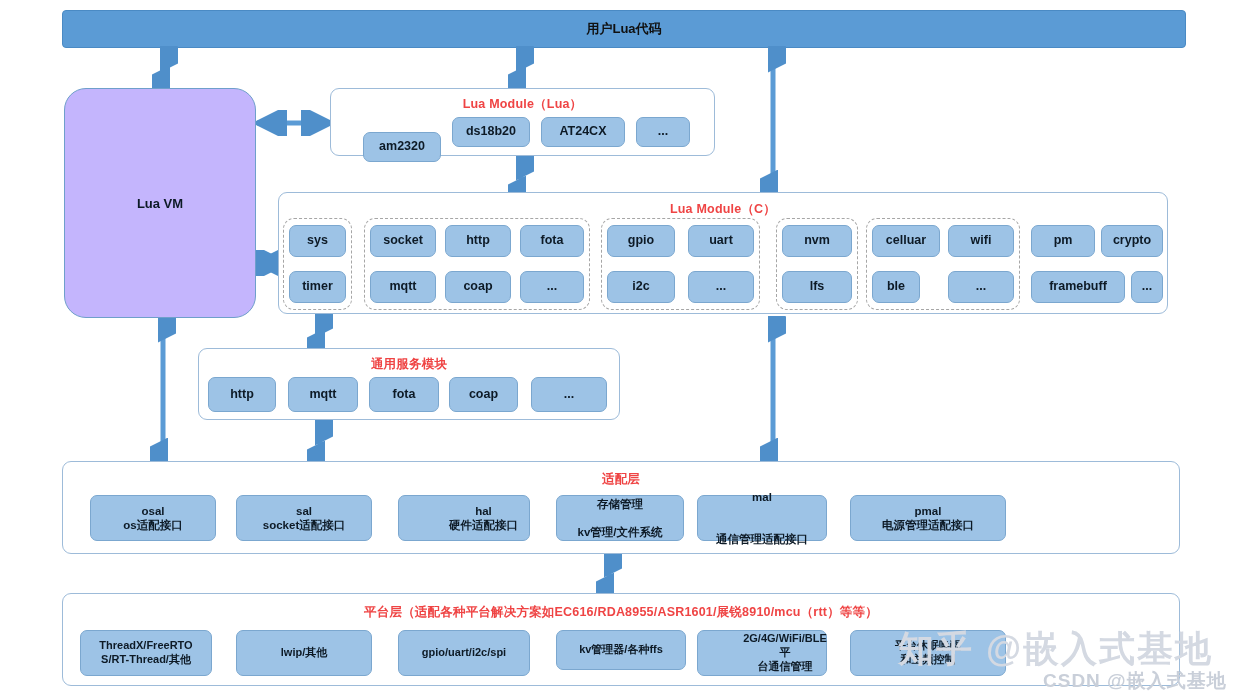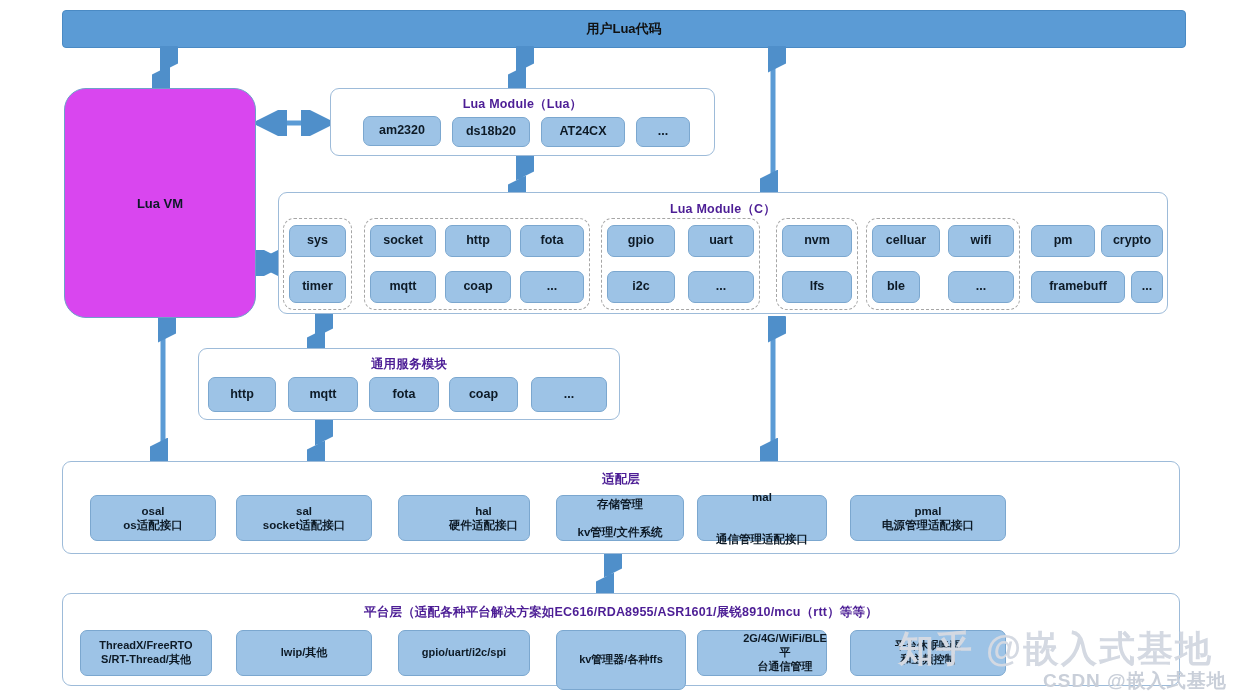--- a/index.html
+++ b/index.html
@@ -26,21 +26,21 @@
     border: 1px solid #9dbbd9;
     background: #ffffff;
   }
   .band-title {
     position: absolute;
     left: 0;
     right: 0;
     text-align: center;
     font-size: 12.5px;
     font-weight: bold;
-    color: #4c1d95;
+    color: #ef4444;
     letter-spacing: 0.2px;
   }
 
   .chip {
     position: absolute;
     box-sizing: border-box;
     border-radius: 7px;
     border: 1px solid #7ba7cf;
     background: #9dc3e6;
     color: #0d1a26;
@@ -76,21 +76,21 @@
     font-weight: bold;
     display: flex;
     align-items: center;
     justify-content: center;
   }
 
   
   #lua-vm {
     position: absolute;
     box-sizing: border-box;
-    background: #d946ef;
+    background: #c4b5fd;
     border: 1px solid #6f9fcb;
     border-radius: 22px;
     color: #0d1a26;
     font-size: 13px;
     font-weight: bold;
     display: flex;
     align-items: center;
     justify-content: center;
   }
 
@@ -179,21 +179,21 @@
     <line x1="13" y1="8" x2="13" y2="38" stroke="#5b9bd5" stroke-width="5" marker-start="url(#ahU)" marker-end="url(#ahD)"></line>
   </svg>
 
   <div id="lua-vm" style="left:64px; top:88px; width:192px; height:230px;">
     <span>Lua VM</span>
   </div>
 
   <div class="band" style="left:330px; top:88px; width:385px; height:68px;">
     <div class="band-title" style="top:7px;">Lua Module（Lua）</div>
   </div>
-  <div class="chip" style="left:363px; top:116px; width:78px; height:30px;">am2320</div>
+  <div class="chip" style="left:363px; top:132px; width:78px; height:30px;">am2320</div>
   <div class="chip" style="left:452px; top:117px; width:78px; height:30px;">ds18b20</div>
   <div class="chip" style="left:541px; top:117px; width:84px; height:30px;">AT24CX</div>
   <div class="chip" style="left:636px; top:117px; width:54px; height:30px;">...</div>
 
   <div class="band" style="left:278px; top:192px; width:890px; height:122px;">
     <div class="band-title" style="top:8px;">Lua Module（C）</div>
   </div>
 
   <div class="dashgroup" style="left:283px; top:218px; width:69px; height:92px;"></div>
   <div class="chip" style="left:289px; top:225px; width:57px; height:32px;">sys</div>
@@ -273,21 +273,21 @@
     <span>S/RT-Thread/其他</span>
   </div>
   <div class="chip small" style="left:236px; top:630px; width:136px; height:46px; flex-direction:column;">
     <span>lwip/其他</span>
     <span></span>
   </div>
   <div class="chip small" style="left:398px; top:630px; width:132px; height:46px; flex-direction:column;">
     <span>gpio/uart/i2c/spi</span>
     <span></span>
   </div>
-  <div class="chip small" style="left:556px; top:630px; width:130px; height:60px; flex-direction:column;">
+  <div class="chip small" style="left:556px; top:630px; width:130px; height:40px; flex-direction:column;">
     <span>kv管理器/各种ffs</span>
     <span></span>
   </div>
   <div class="chip small" style="left:697px; top:630px; width:130px; height:46px; flex-direction:column;padding-left:48px;">
     <span>2G/4G/WiFi/BLE平</span>
     <span>台通信管理</span>
   </div>
   <div class="chip small" style="left:850px; top:630px; width:156px; height:46px; flex-direction:column;">
     <span>平台休眠唤醒</span>
     <span>和主频控制</span>

